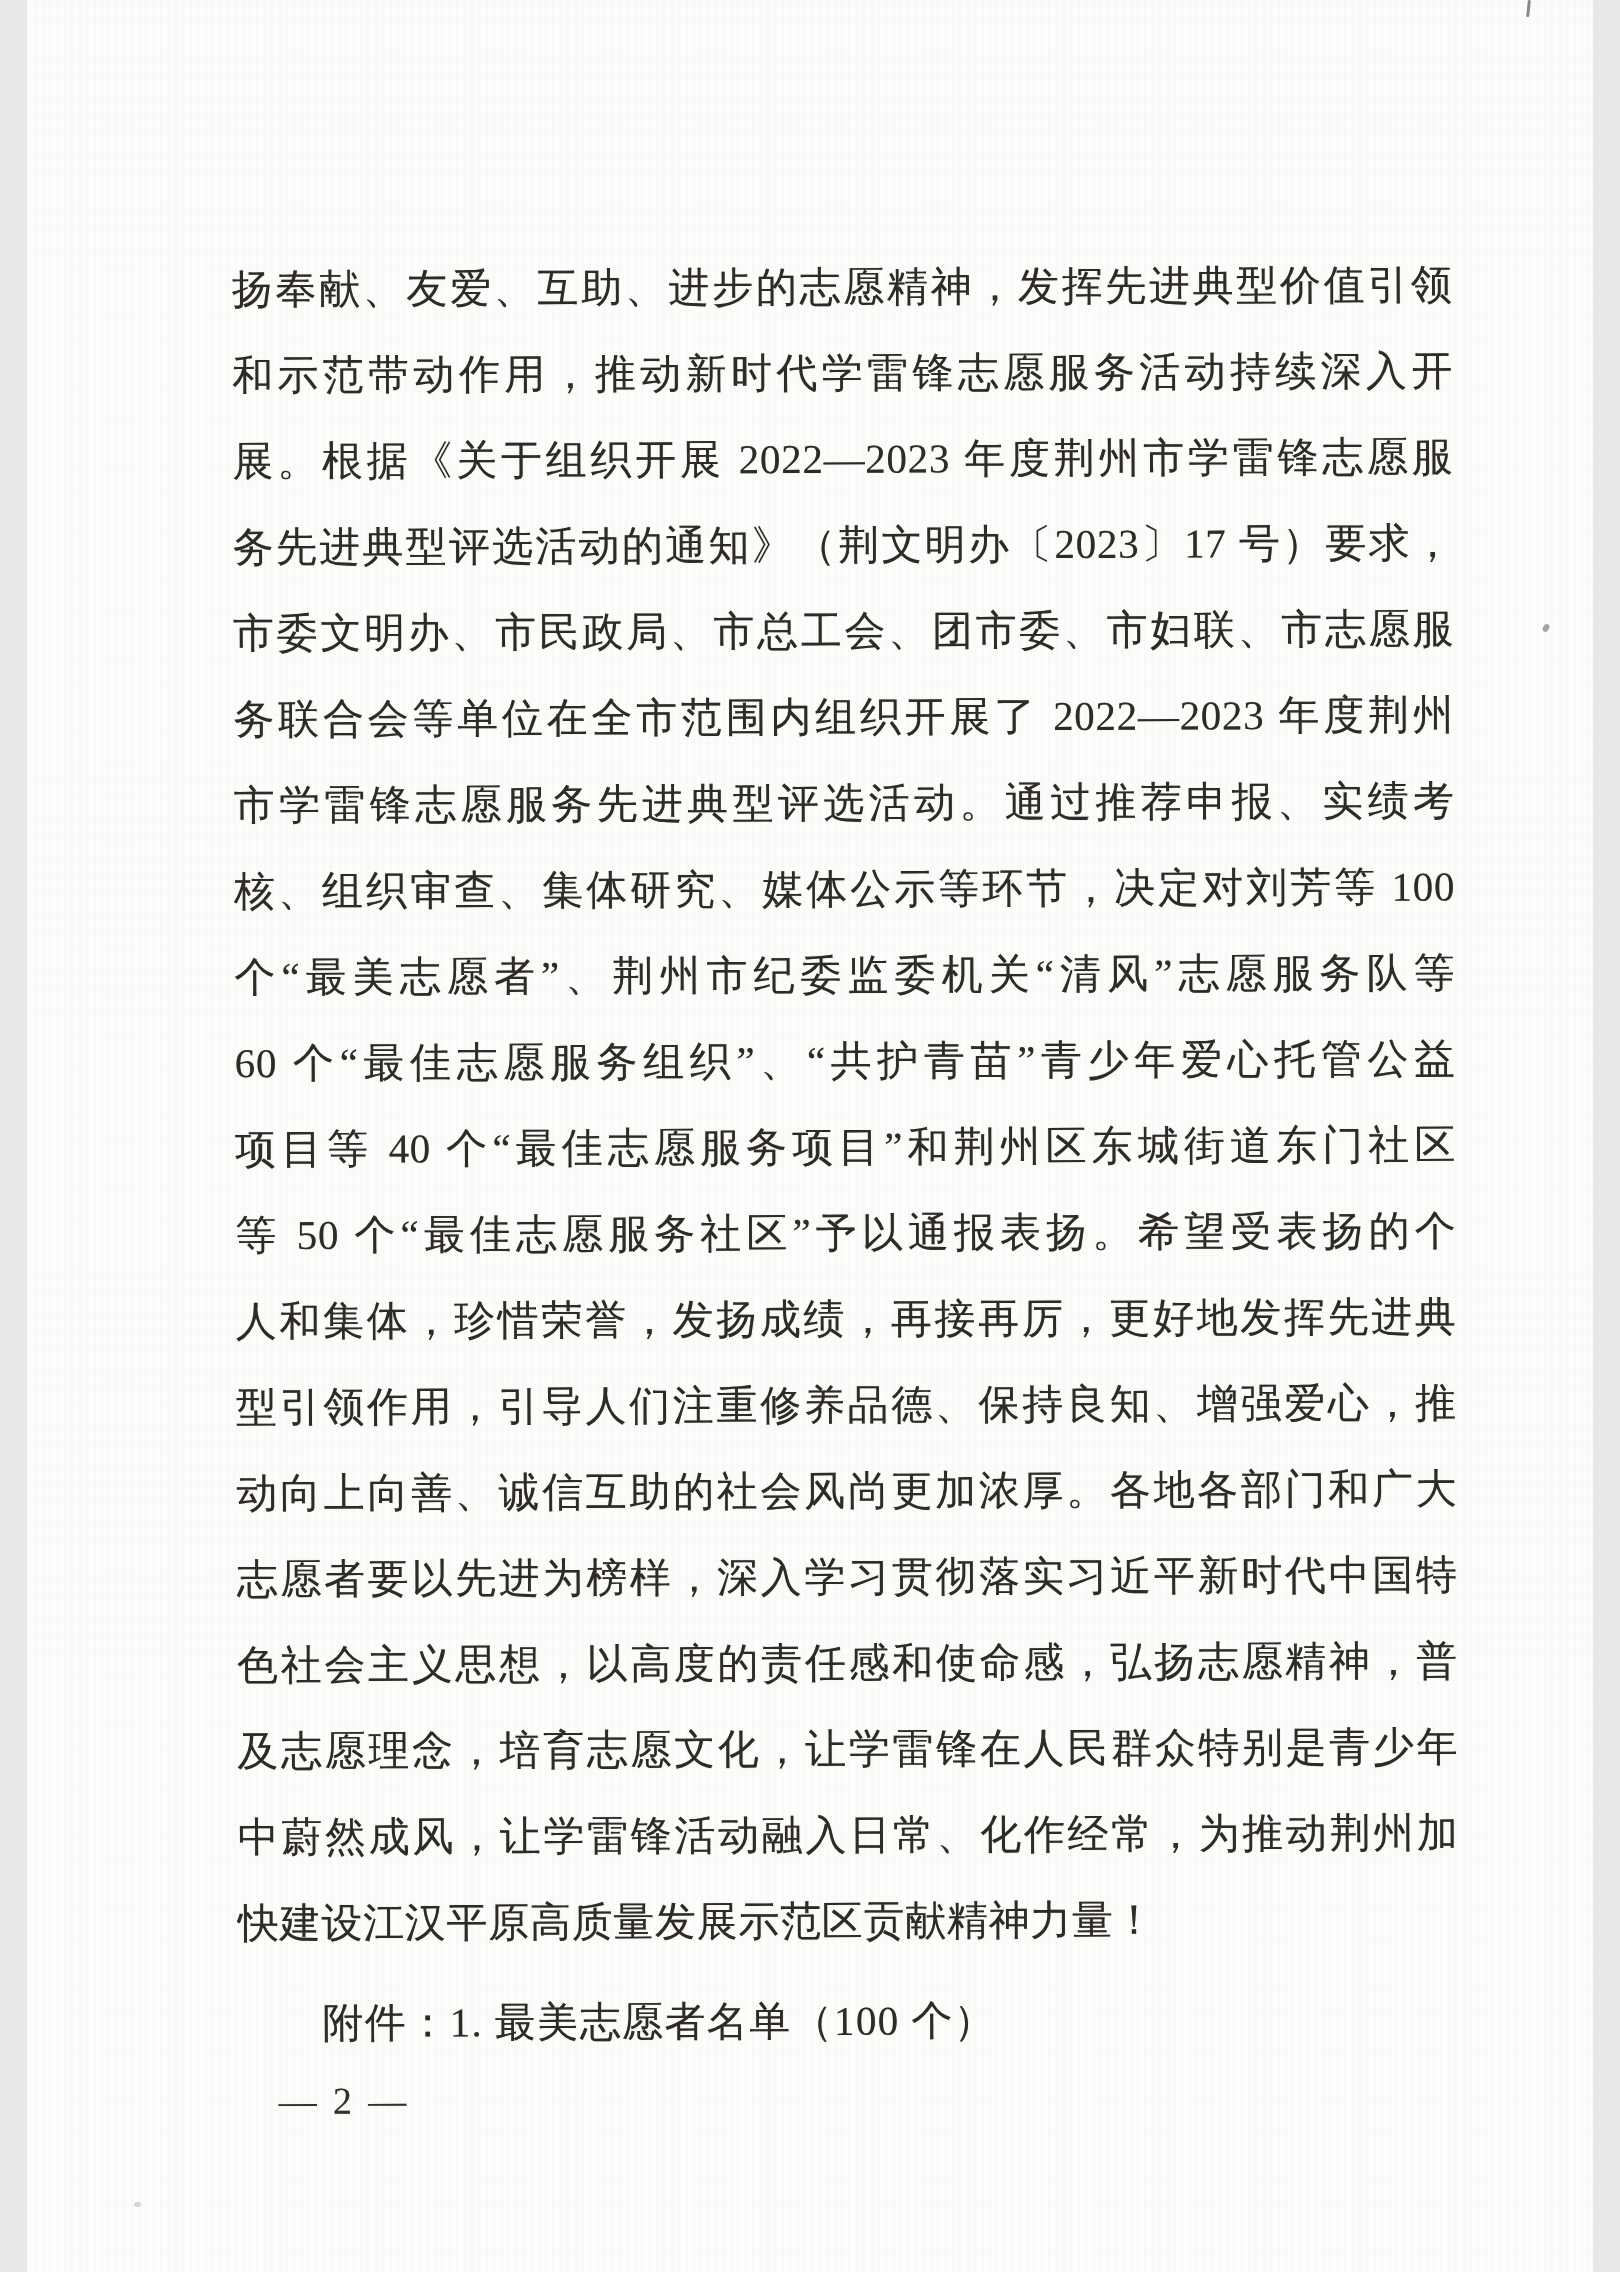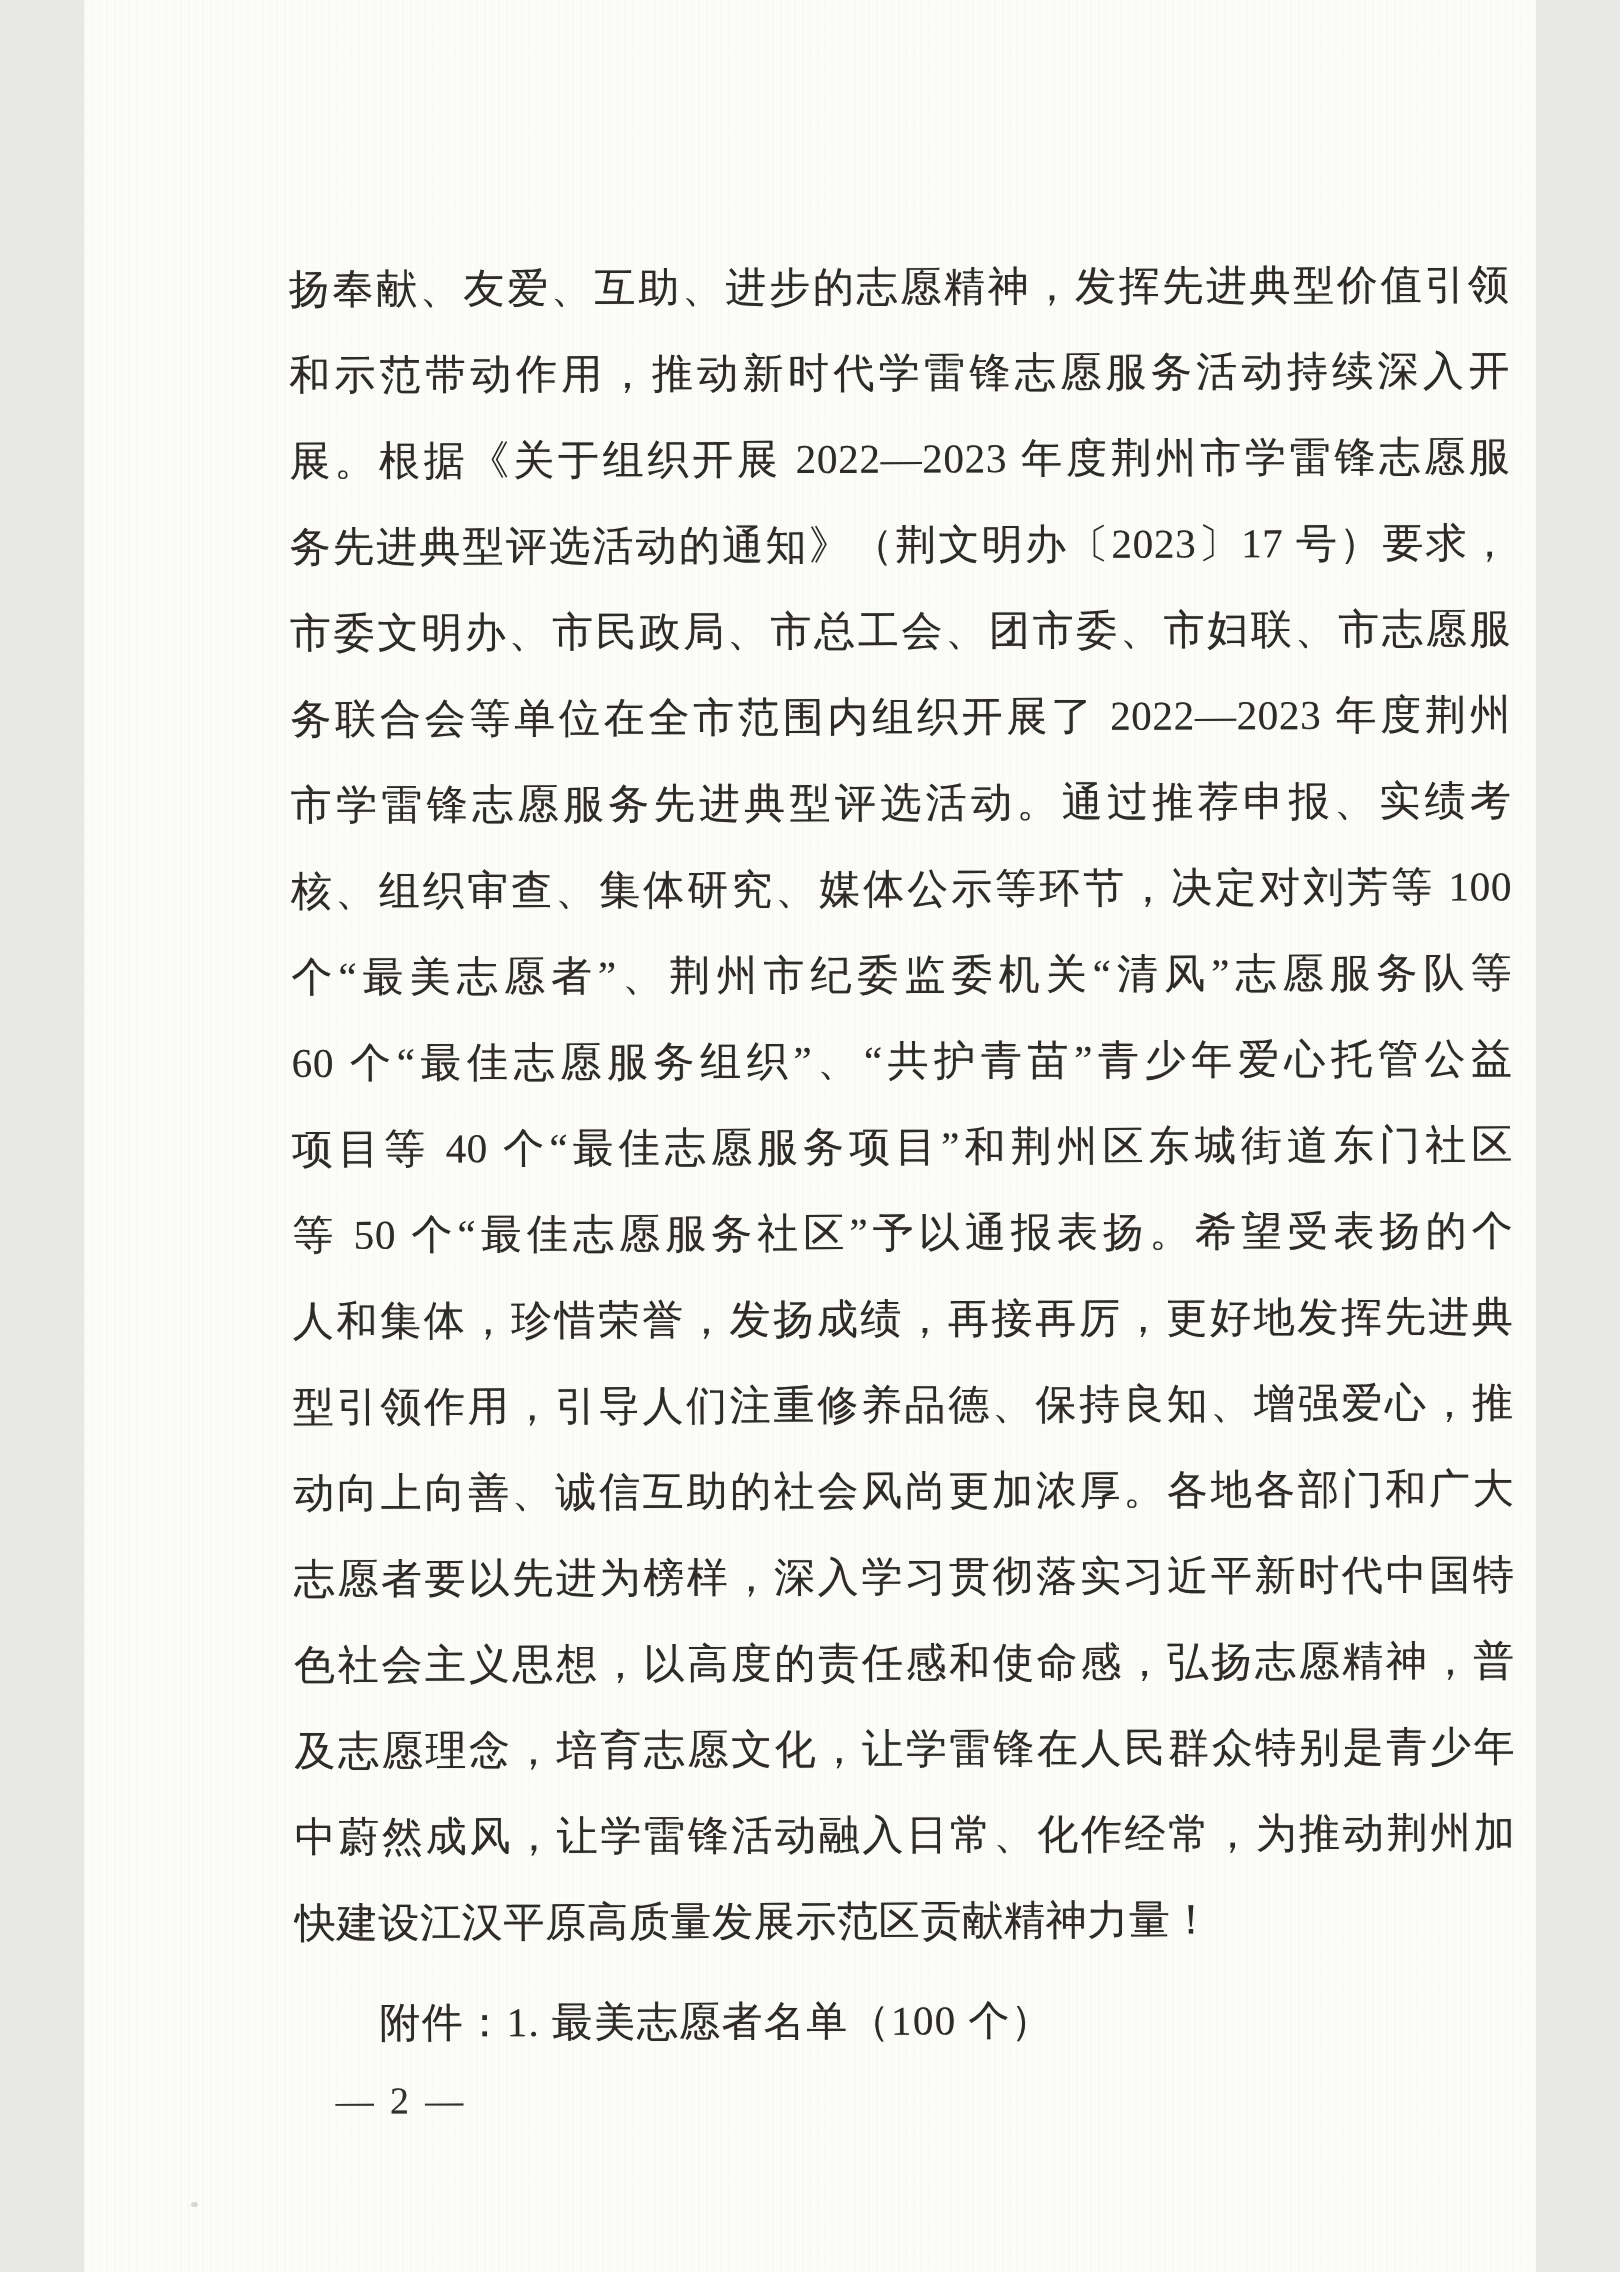--- a/index.html
+++ b/index.html
@@ -2,21 +2,21 @@
 <html lang="zh" style="font-size:10.8px"><head>
 <meta charset="utf-8">
 <style>
   html, body {
     margin: 0;
     padding: 0;
     background: #e8e8e6;
   }
   .page {
     position: relative;
-    width: 1452px;
+    width: 1566px;
     height: 2273px;
     margin: 0 auto;
     background: #fcfcfb;
     overflow: hidden;
     font-family: "Liberation Serif", "DejaVu Serif", serif;
     color: #2d2a27;
   }
   
   .scan-texture {
     position: absolute;

